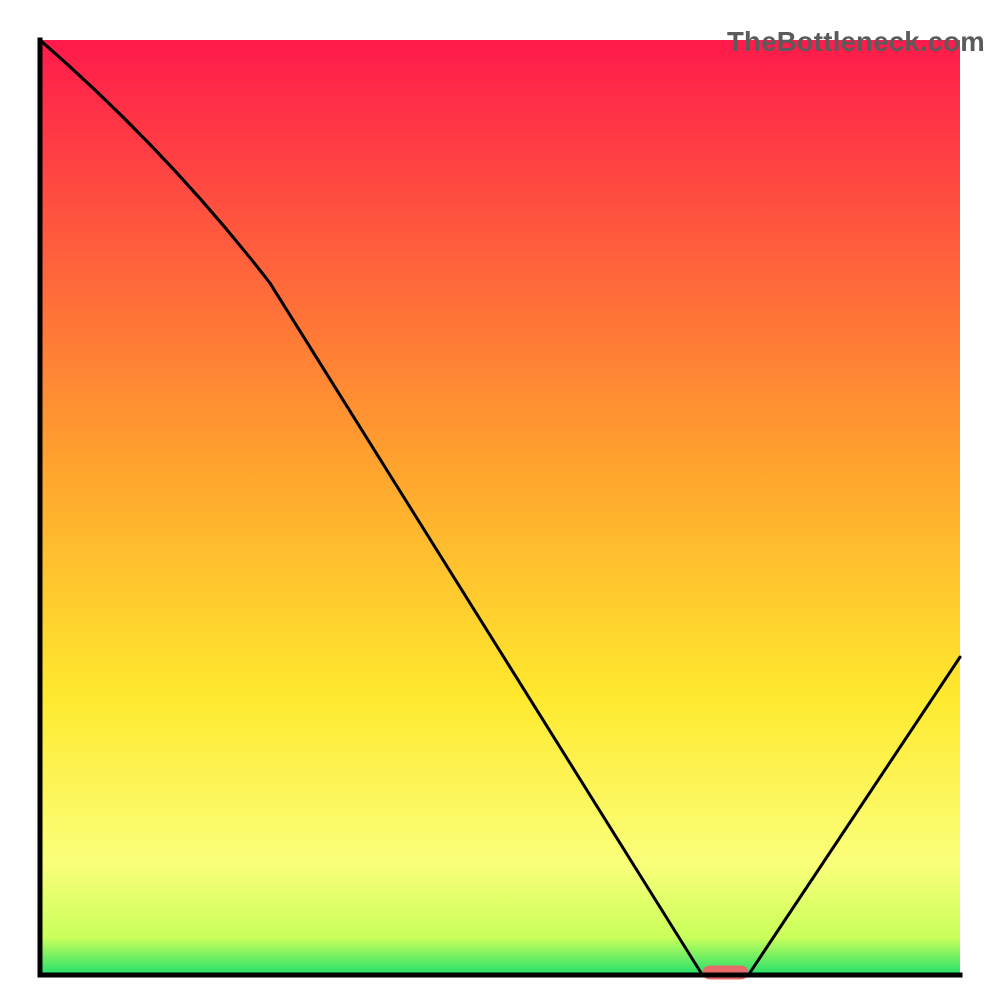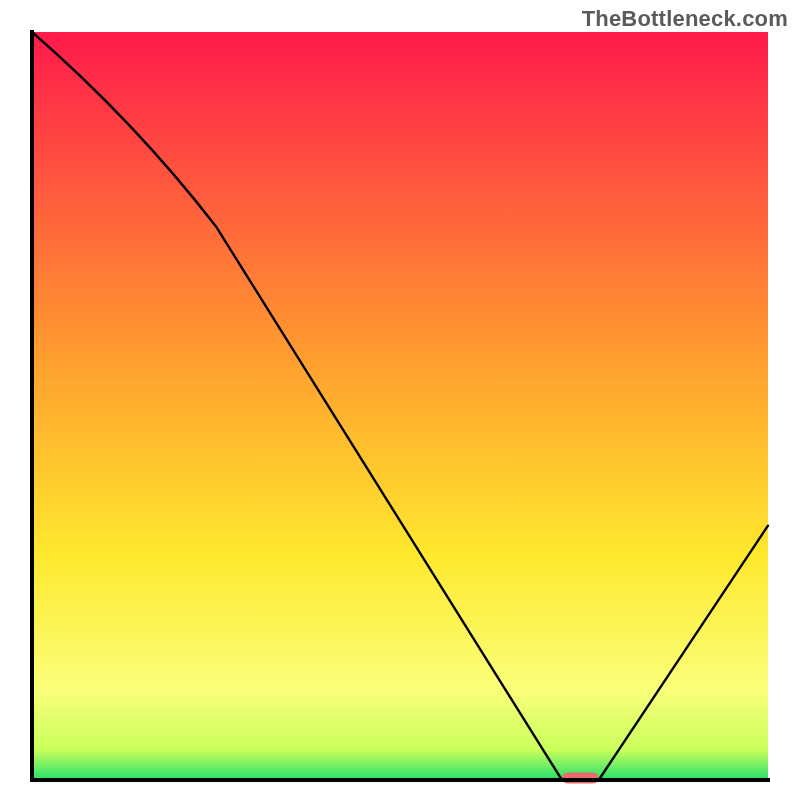--- a/index.html
+++ b/index.html
@@ -14,21 +14,21 @@
   .chart-wrap {
     position: relative;
     width: 800px;
     height: 800px;
   }
   svg {
     display: block;
   }
   .watermark {
     position: absolute;
-    top: 6px;
+    top: 21px;
     right: 12px;
     font-size: 22px;
     font-weight: 600;
     color: #5b5b5b;
     letter-spacing: 0.2px;
   }
 </style>
 </head>
 <body>
 

